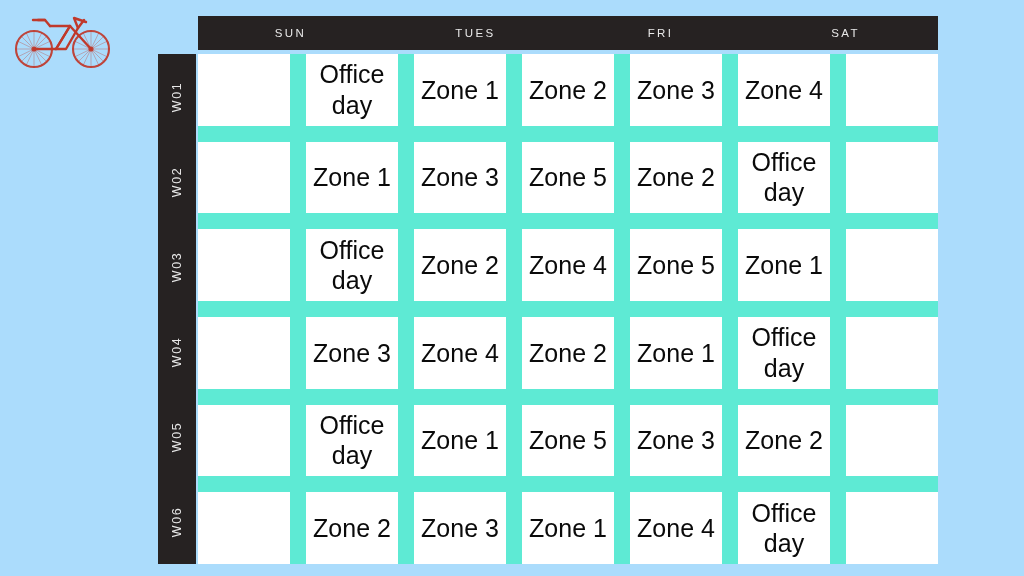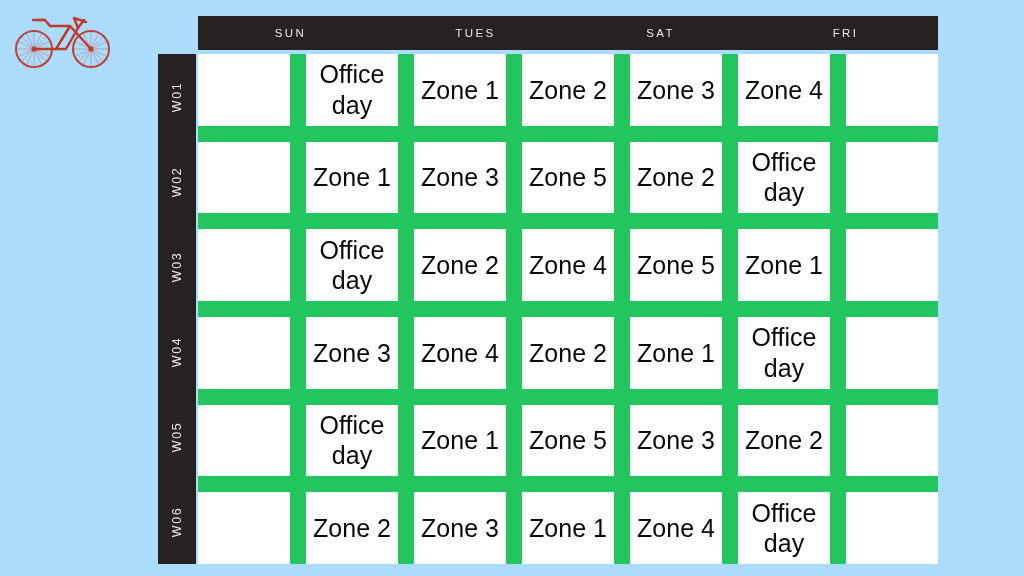--- a/index.html
+++ b/index.html
@@ -93,21 +93,21 @@
   #grid {
     position: absolute;
     left: 40px;
     top: 38px;
     width: 740px;
     height: 510px;
     display: grid;
     grid-template-columns: repeat(7, 1fr);
     grid-template-rows: repeat(6, 1fr);
     gap: 16px;
-    background: #22c55e;
+    background: #5eead4;
   }
 
   .cell {
     background: #FFFFFF;
     display: flex;
     align-items: center;
     justify-content: center;
     text-align: center;
     padding: 2px 4px;
     font-size: 25px;
@@ -158,22 +158,22 @@
     <path d="M70 20 L66 10 L78 14"></path>
     <path d="M70 20 L76 12"></path>
   </g>
 </svg>
 
 <div id="calendar">
 
   <div id="day-header">
     <div class="day-head-cell">SUN</div>
     <div class="day-head-cell">TUES</div>
+    <div class="day-head-cell">FRI</div>
     <div class="day-head-cell">SAT</div>
-    <div class="day-head-cell">FRI</div>
   </div>
 
   <div id="week-bar">
     <div class="week-label">
         <span>W01</span>
       </div>
     <div class="week-label">
         <span>W02</span>
       </div>
     <div class="week-label">

